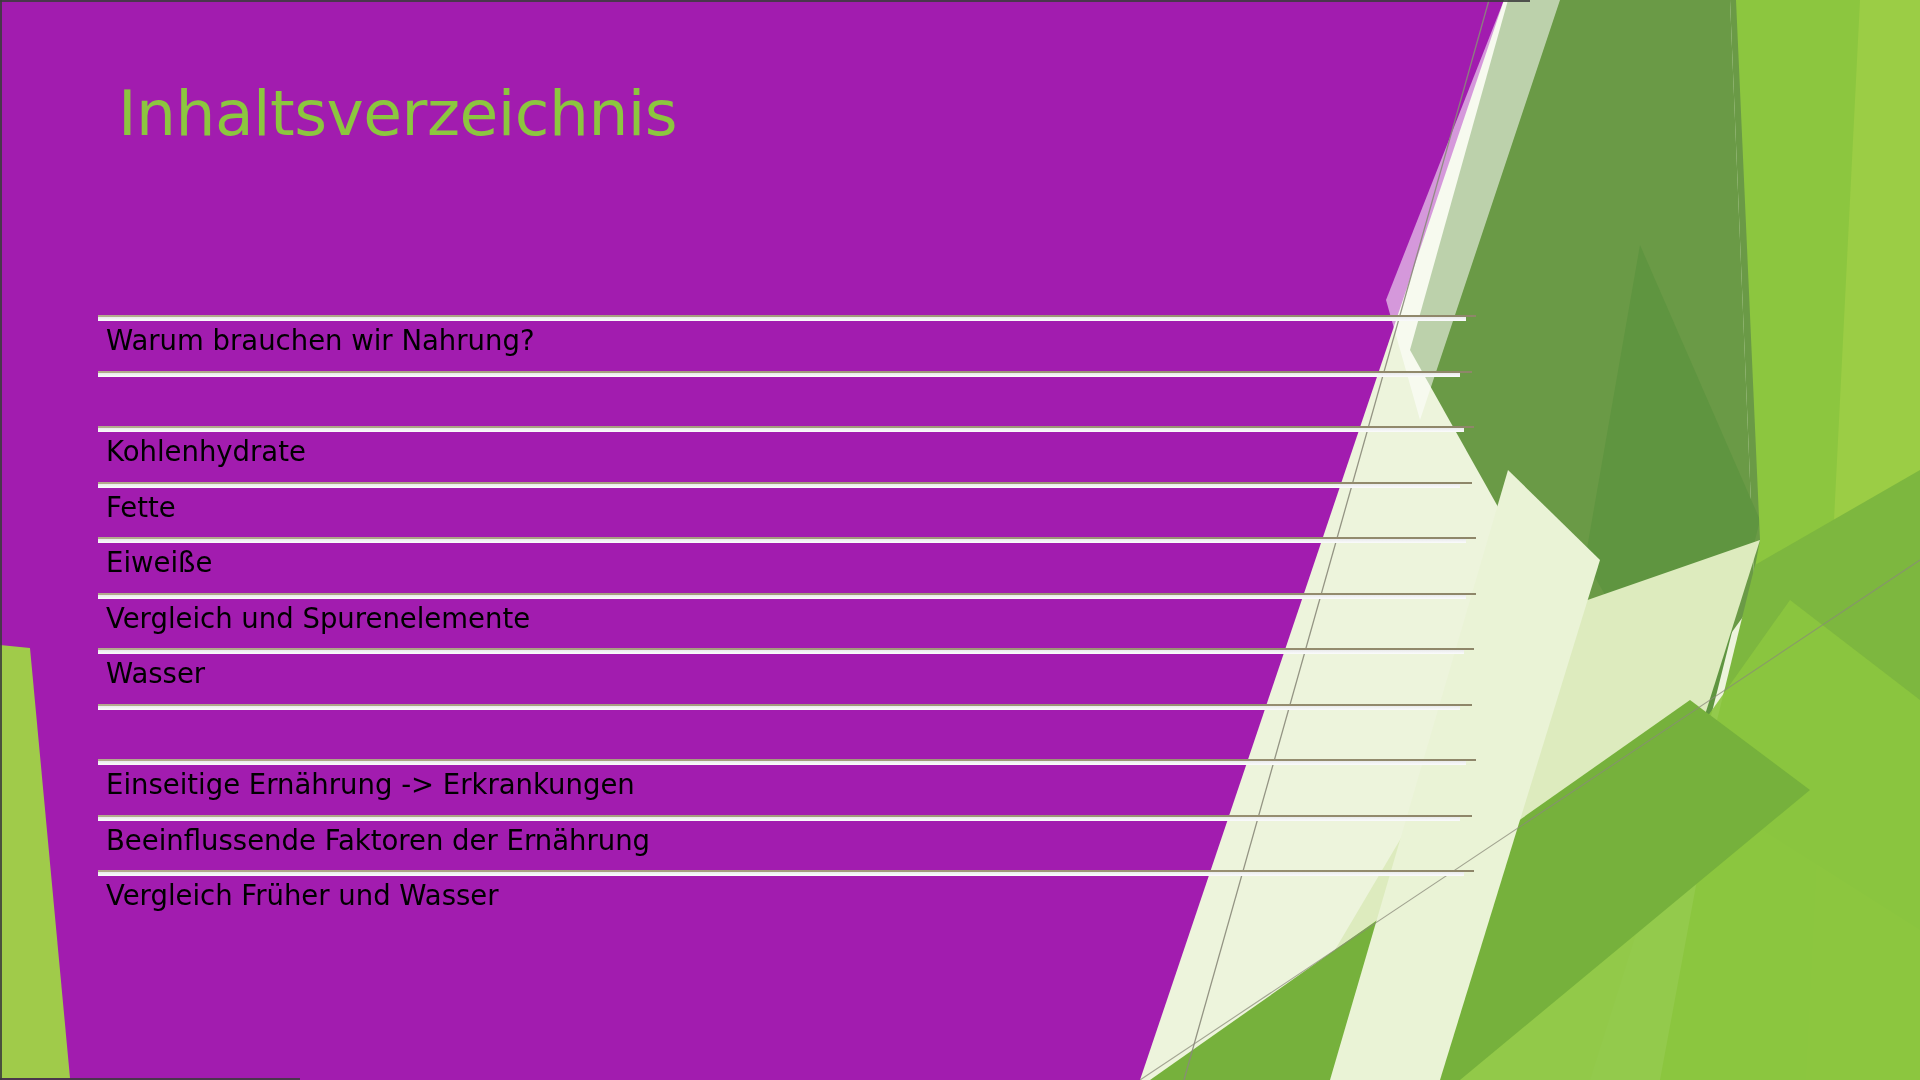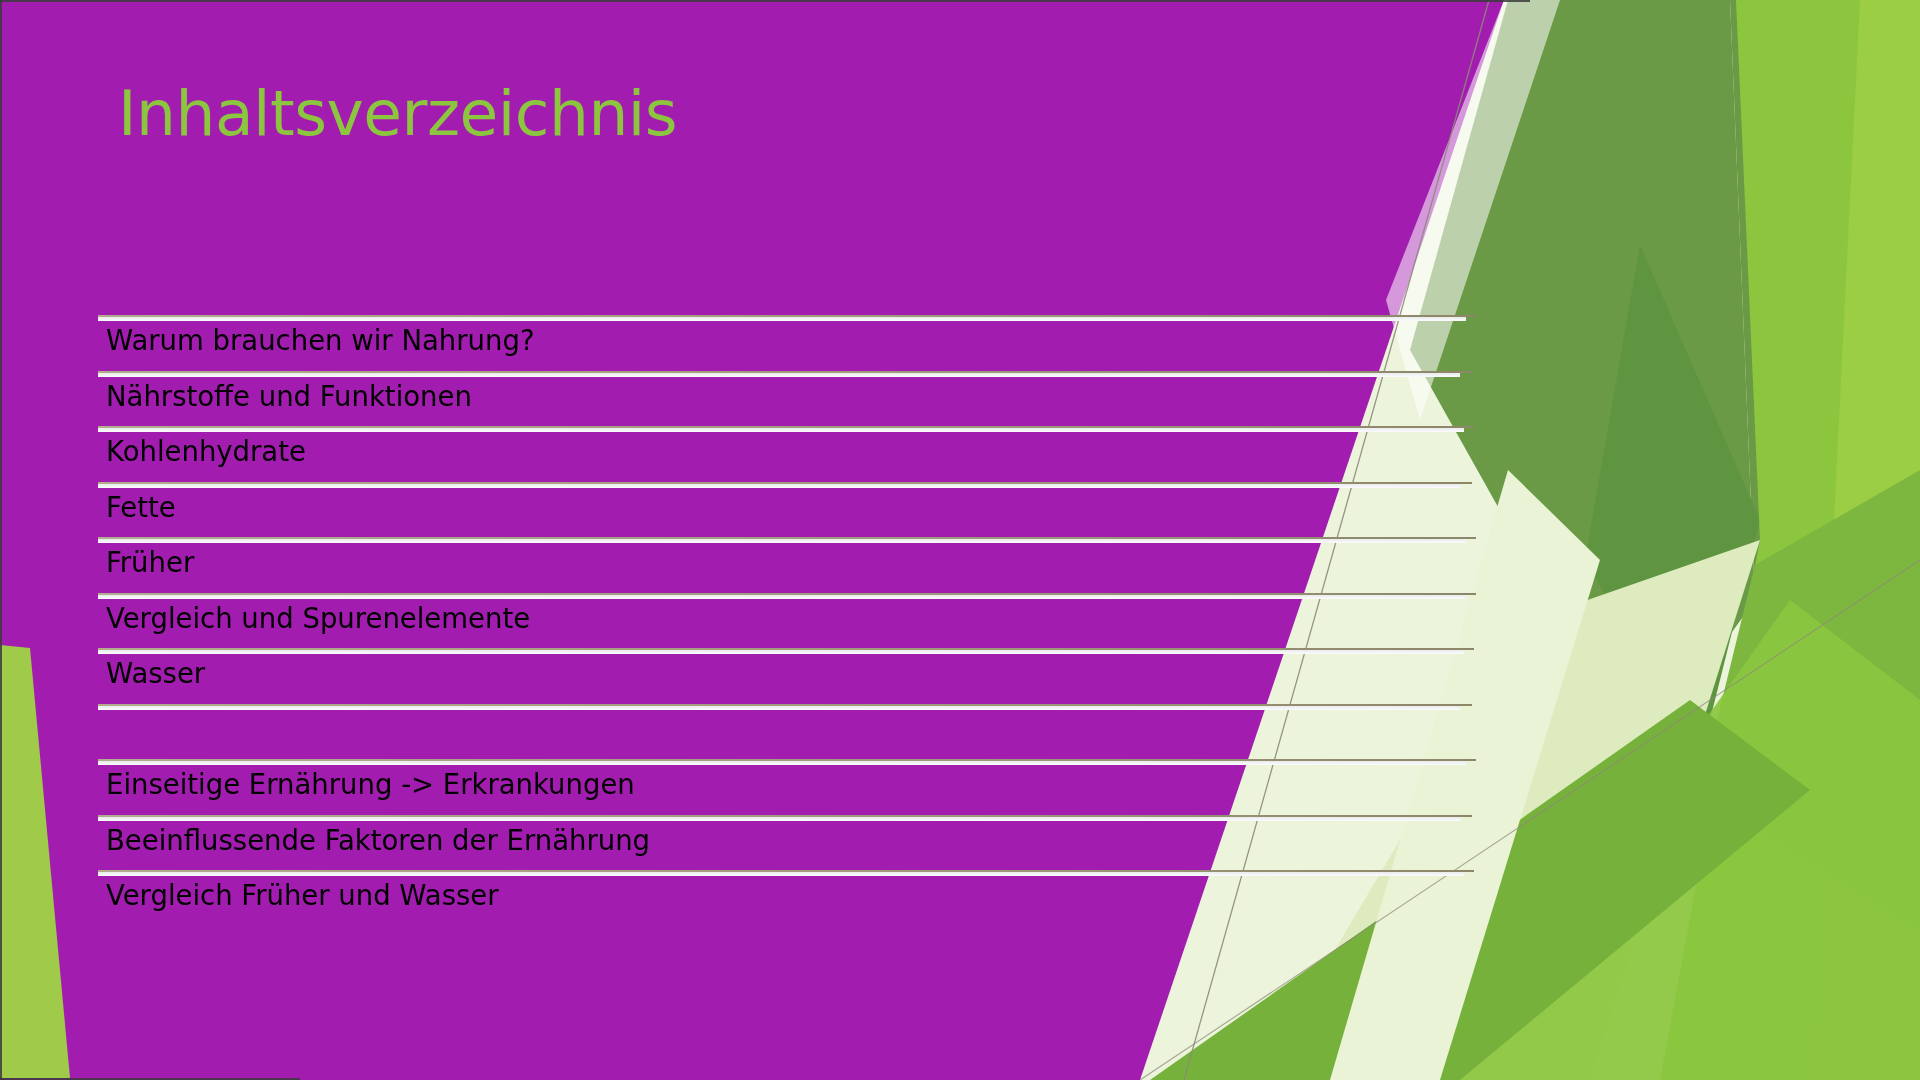--- a/index.html
+++ b/index.html
@@ -167,21 +167,20 @@
         <div class="ln-shadow"></div>
       </div>
       <div class="toc-label">Warum brauchen wir Nahrung?</div>
     </div>
 
     <div class="toc-row">
       <div class="toc-sep w-b">
         <div class="ln-main"></div>
         <div class="ln-shadow"></div>
       </div>
-      <div class="toc-label">Nährstoffe und Funktionen</div>
     </div>
 
     <div class="toc-row">
       <div class="toc-sep w-c">
         <div class="ln-main"></div>
         <div class="ln-shadow"></div>
       </div>
       <div class="toc-label">Kohlenhydrate</div>
     </div>
 
@@ -191,21 +190,21 @@
         <div class="ln-shadow"></div>
       </div>
       <div class="toc-label">Fette</div>
     </div>
 
     <div class="toc-row">
       <div class="toc-sep w-a">
         <div class="ln-main"></div>
         <div class="ln-shadow"></div>
       </div>
-      <div class="toc-label">Früher</div>
+      <div class="toc-label">Eiweiße</div>
     </div>
 
     <div class="toc-row">
       <div class="toc-sep w-a">
         <div class="ln-main"></div>
         <div class="ln-shadow"></div>
       </div>
       <div class="toc-label">Vergleich und Spurenelemente</div>
     </div>
 

